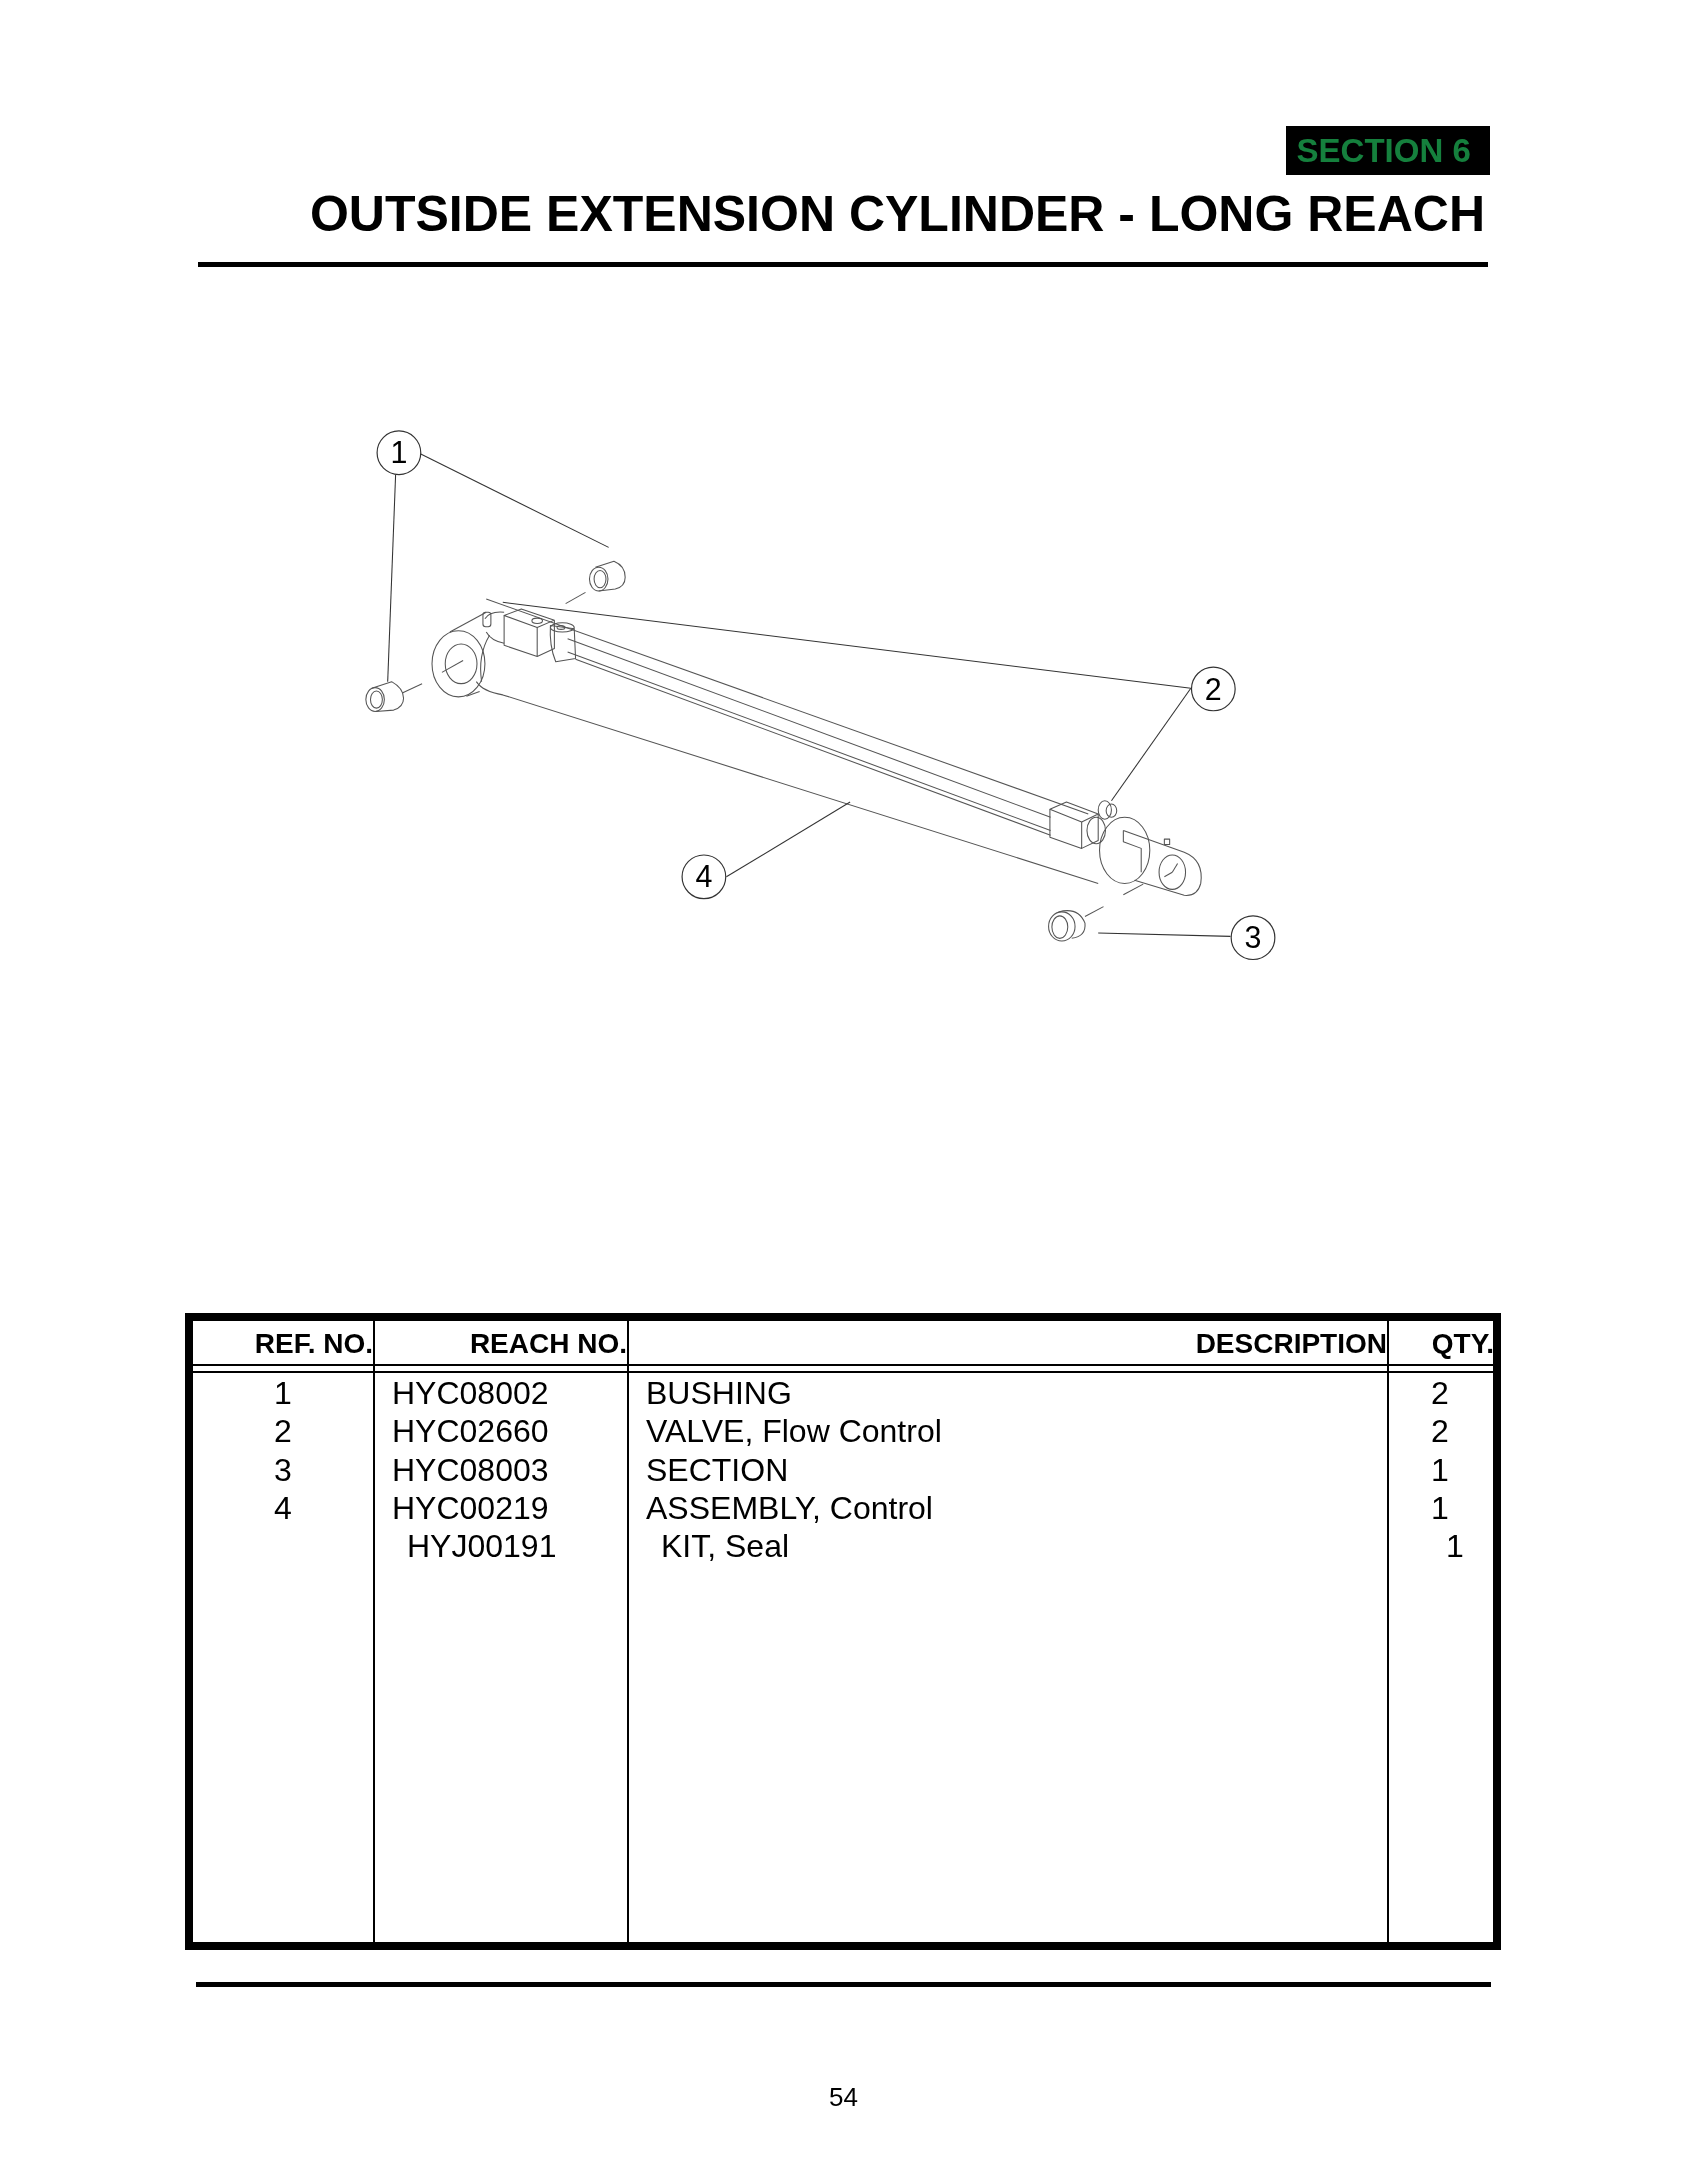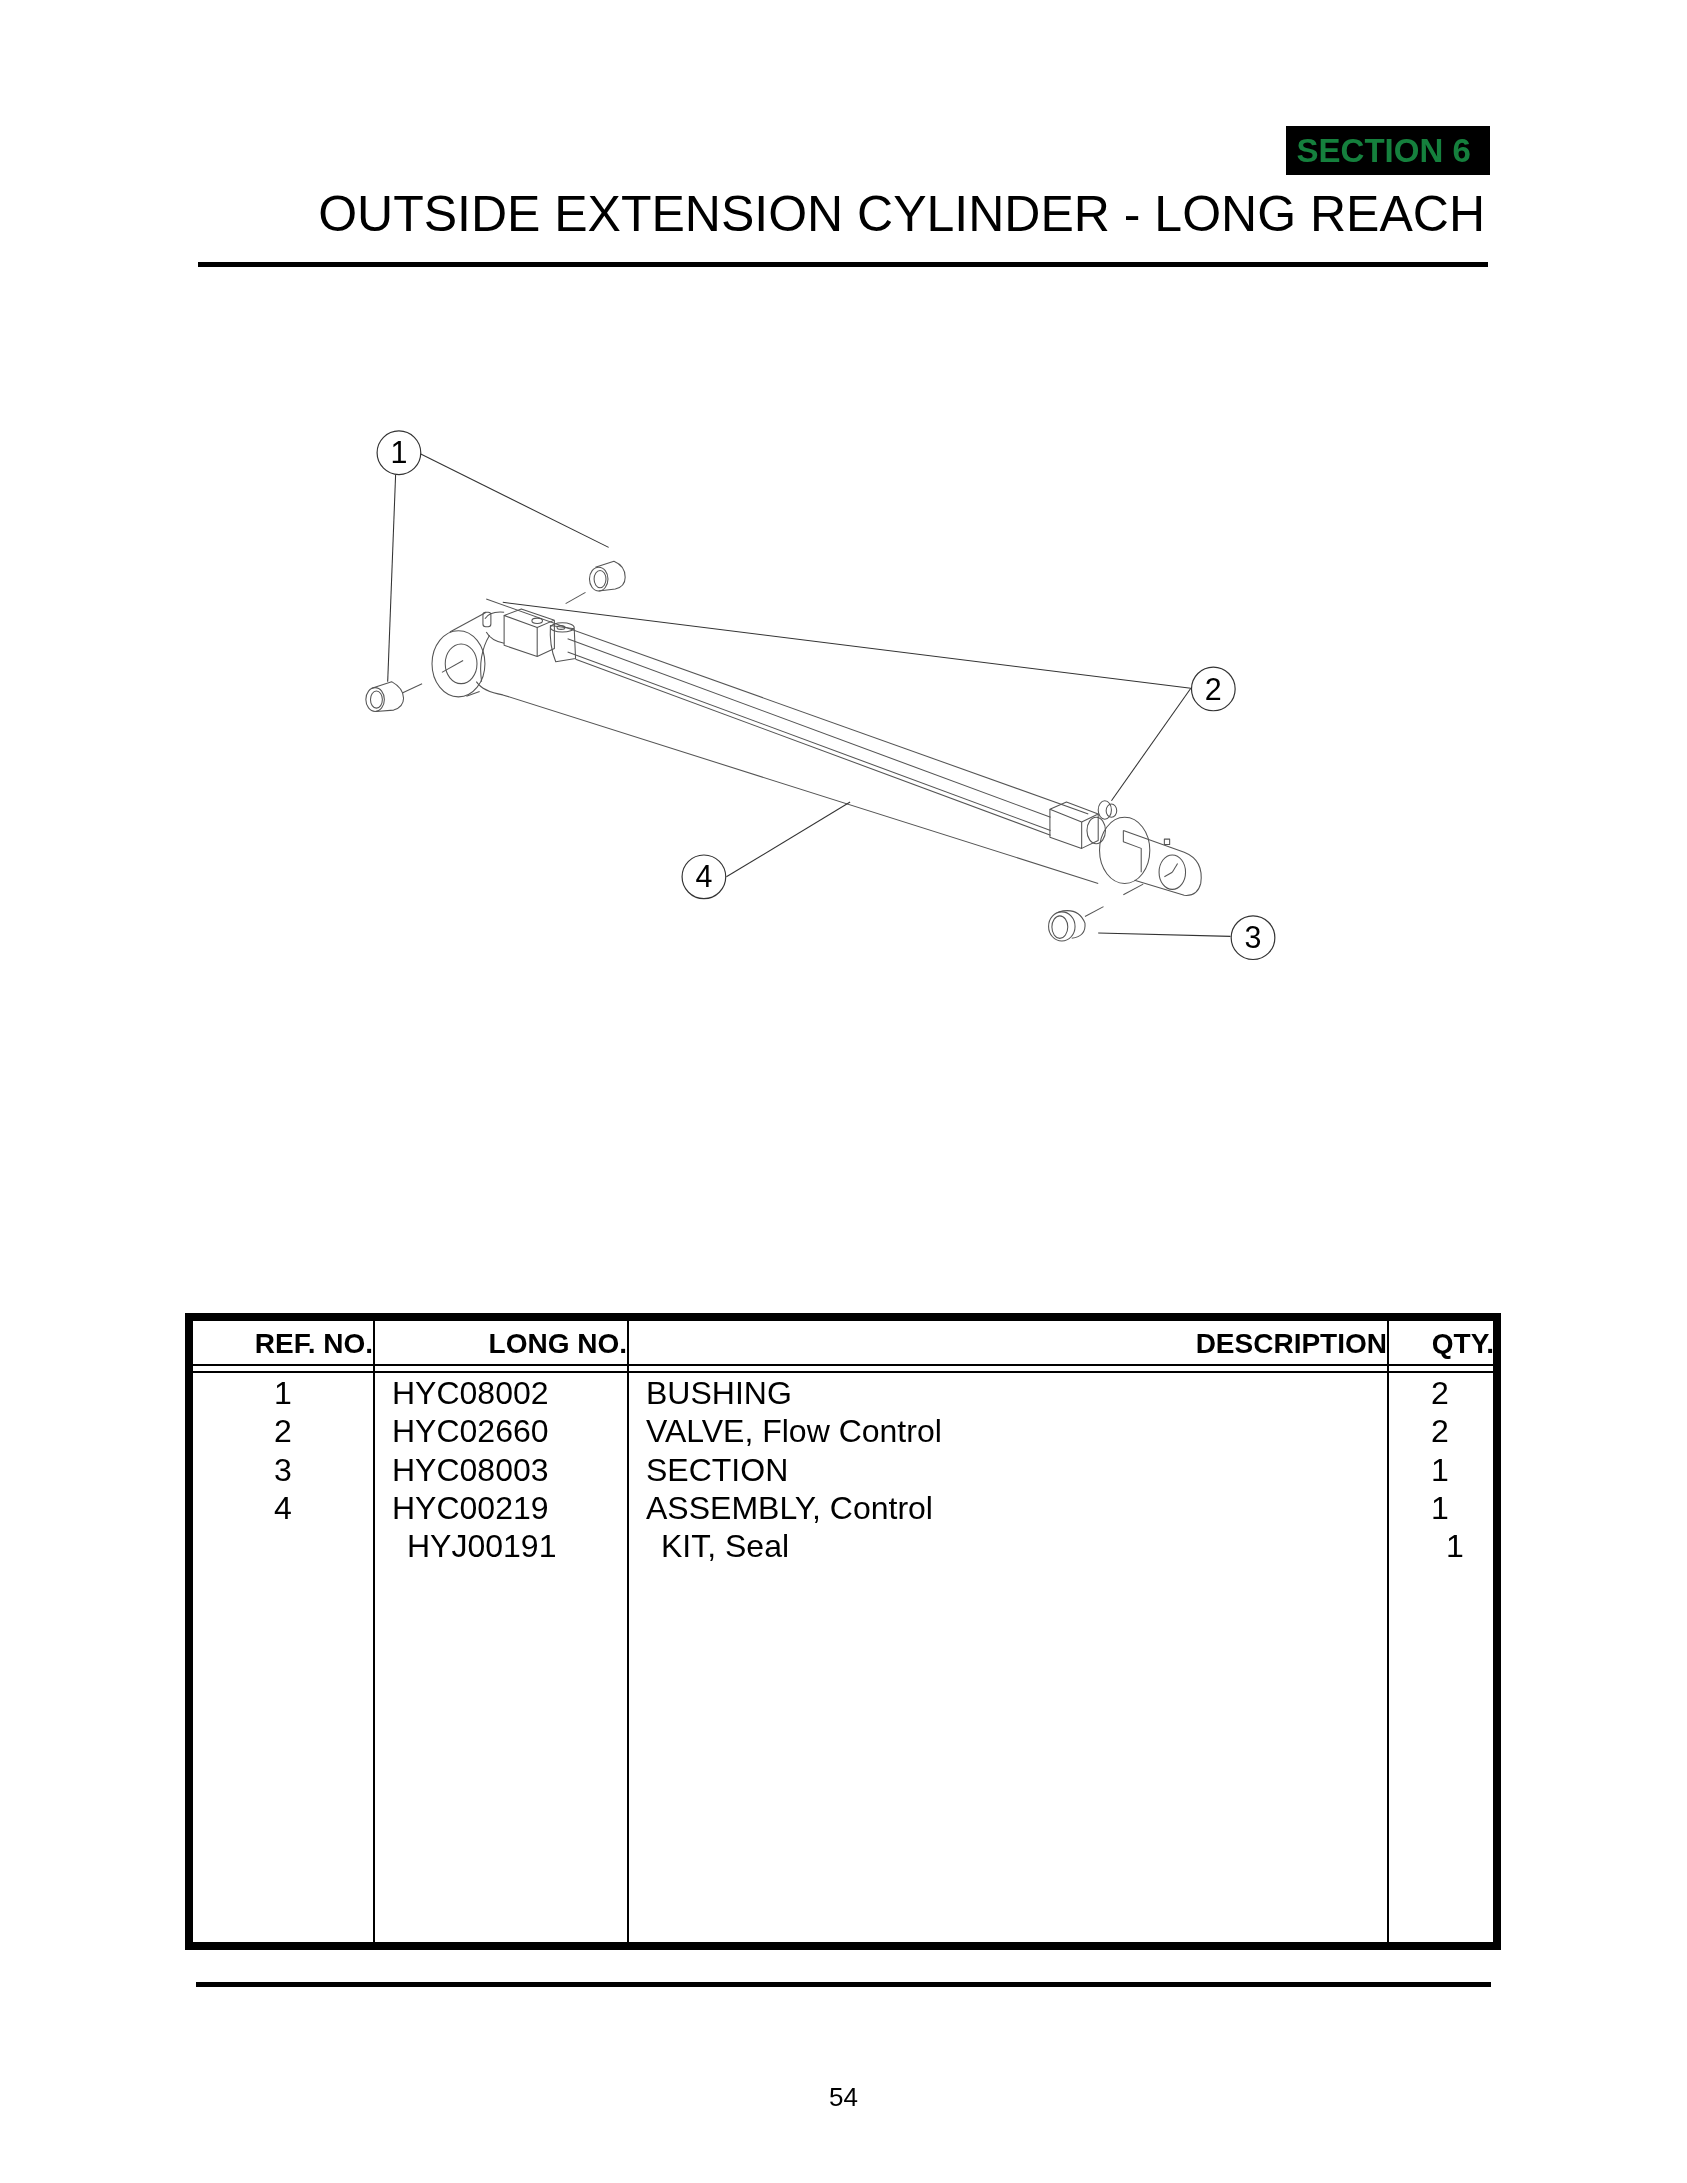--- a/index.html
+++ b/index.html
@@ -1,21 +1,21 @@
 <!DOCTYPE html>
 <html style="font-size:10.6px"><head>
 <meta charset="utf-8">
 <style>
   html, body { margin:0; padding:0; background:#ffffff; }
   body { width:1687px; height:2183px; position:relative; overflow:hidden;
          font-family:"Liberation Sans", sans-serif; color:#000; }
   .section-badge { position:absolute; left:1286px; top:126px; width:204px; height:49px;
          background:#000; color:#15803d; font-weight:bold; font-size:33px;
          line-height:49px; box-sizing:border-box; padding-left:10.6px; }
-  .page-title { position:absolute; right:202px; top:184px; font-weight:normal; font-size:50px;
+  .page-title { position:absolute; right:202px; top:184px; font-weight:bold; font-size:50px;
          line-height:60px; white-space:nowrap; letter-spacing:0px; }
   .rule { position:absolute; background:#000; }
   .rule-top { left:198px; top:262px; width:1290px; height:5.3px; }
   .rule-bottom { left:196px; top:1982px; width:1295px; height:5.3px; }
   .diagram { position:absolute; left:0; top:0; width:1687px; height:1059px; }
   .parts-table { position:absolute; left:185px; top:1313px; width:1316px; height:637px;
          border:8px solid #000; box-sizing:border-box; }
   .col-line { position:absolute; top:0; bottom:0; width:2px; background:#000; }
   .hdr-line { position:absolute; left:0; right:0; height:2px; background:#000; }
   .hdr { position:absolute; top:0; height:43px; font-weight:bold; font-size:28px;
@@ -128,21 +128,21 @@
 </svg>
 
 <div class="parts-table">
   <div class="col-line" style="left:180px"></div>
   <div class="col-line" style="left:434px"></div>
   <div class="col-line" style="left:1194px"></div>
   <div class="hdr-line" style="top:43px"></div>
   <div class="hdr-line" style="top:50px"></div>
 
   <div class="hdr" style="left:0;width:180px">REF. NO.</div>
-  <div class="hdr" style="left:182px;width:252px">LONG NO.</div>
+  <div class="hdr" style="left:182px;width:252px">REACH NO.</div>
   <div class="hdr" style="left:436px;width:758px">DESCRIPTION</div>
   <div class="hdr" style="left:1196px;width:105px">QTY.</div>
 
   <div style="position:absolute;left:0;right:0;top:53px;height:38px">
     <div class="cell c-ref">1</div>
     <div class="cell c-part">HYC08002</div>
     <div class="cell c-desc">BUSHING</div>
     <div class="cell c-qty">2</div>
   </div>
   <div style="position:absolute;left:0;right:0;top:91px;height:38px">

